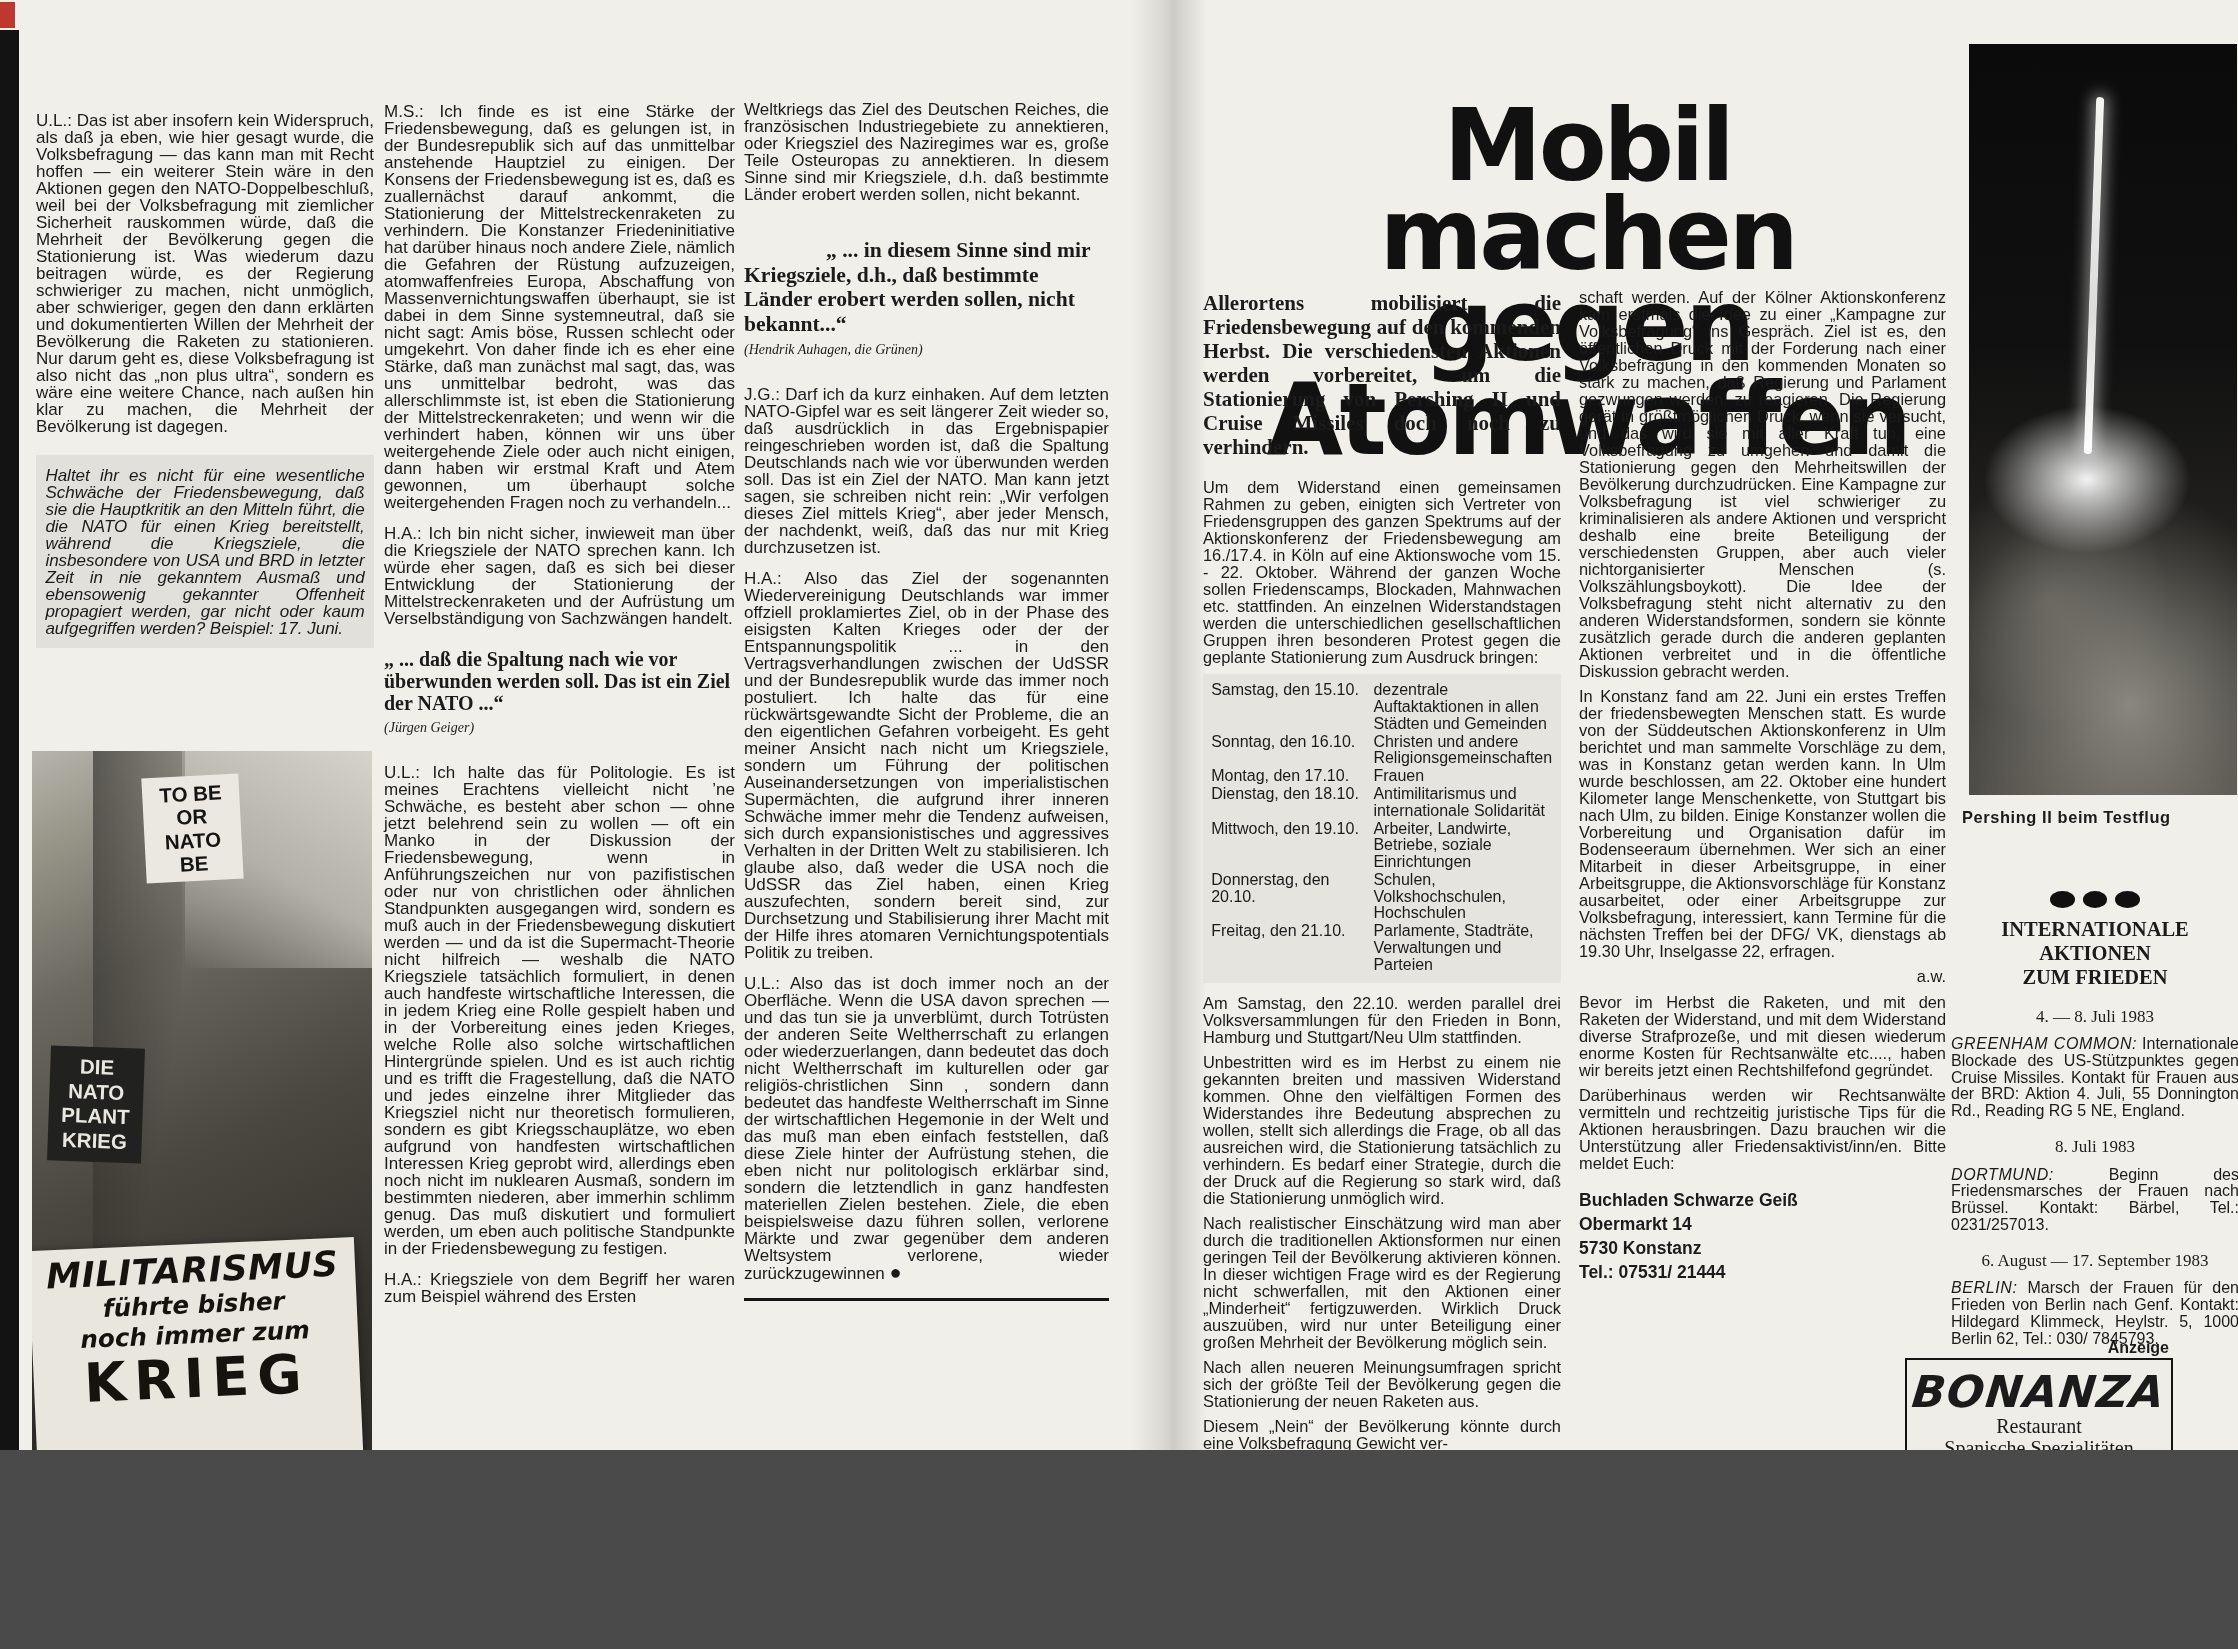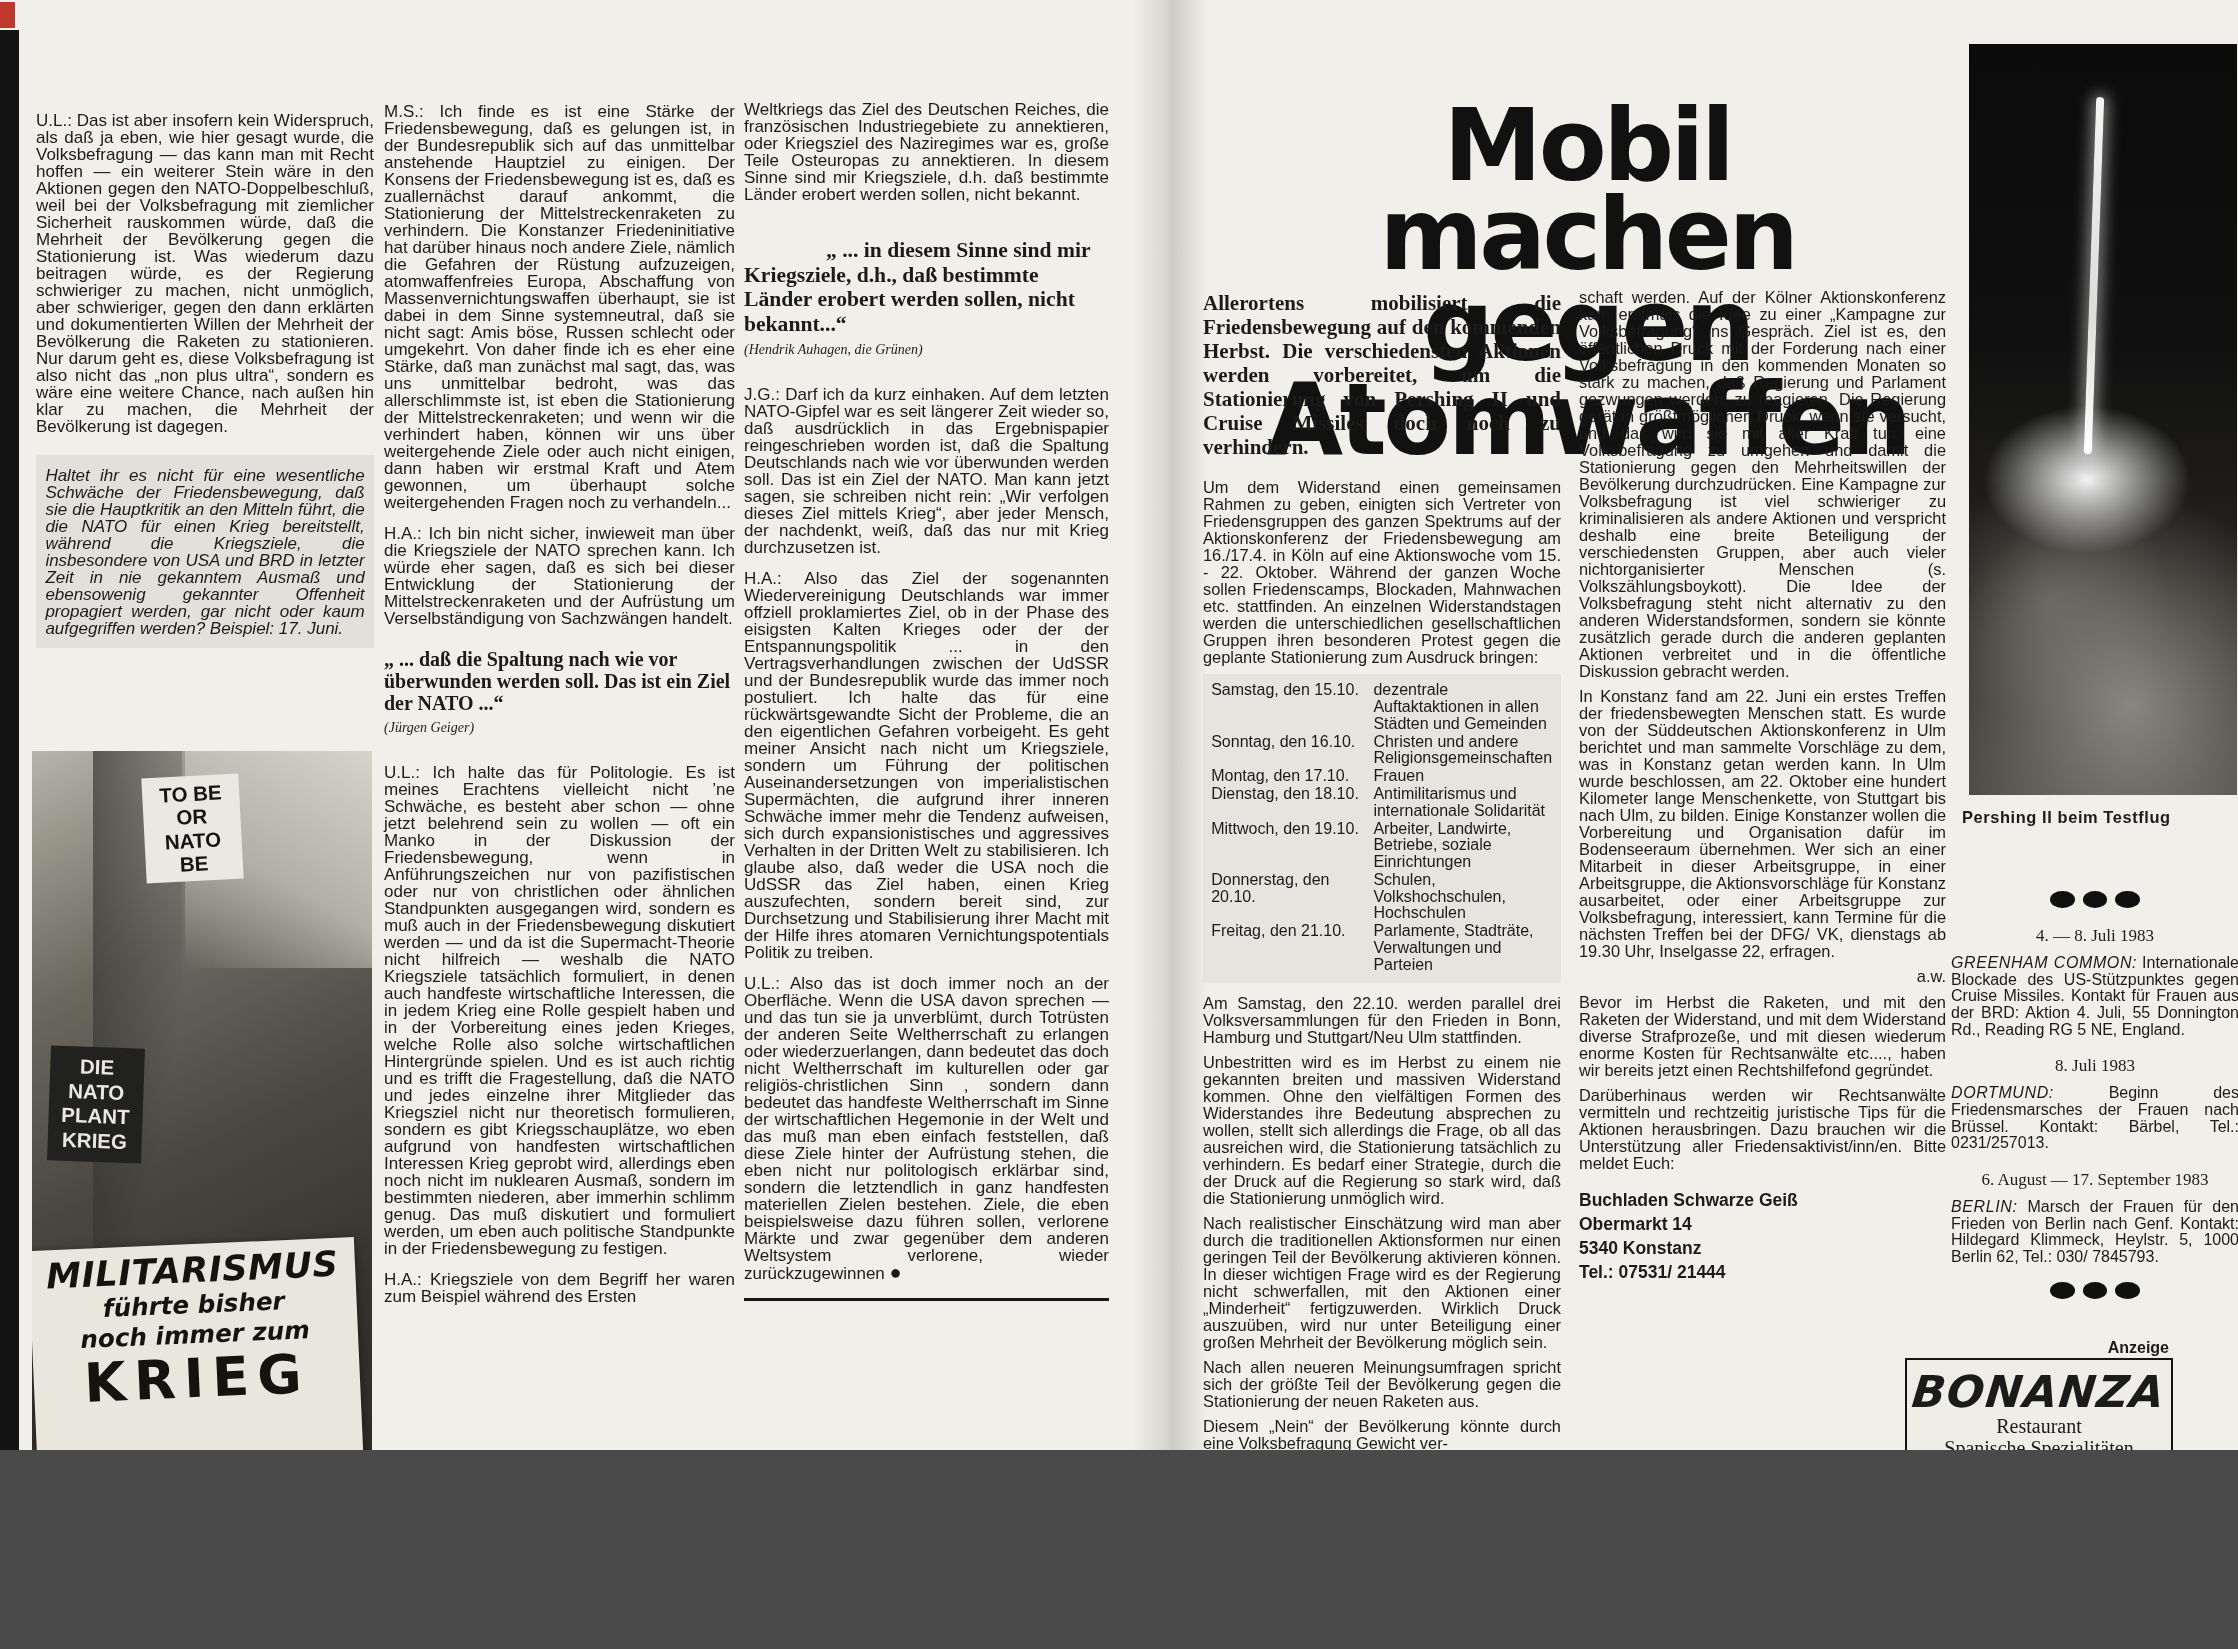--- a/index.html
+++ b/index.html
@@ -200,37 +200,41 @@
 
   <div class="col" id="colB">
     <p>schaft werden. Auf der Kölner Aktionskonferenz kam erstmals die Idee zu einer „Kampagne zur Volksbefragung“ ins Gespräch. Ziel ist es, den öffentlichen Druck mit der Forderung nach einer Volksbefragung in den kommenden Monaten so stark zu machen, daß Regierung und Parlament gezwungen werden, zu reagieren. Die Regierung gerät in größtmöglichen Druck, wenn sie versucht, und das wird sie mit aller Kraft tun, eine Volksbefragung zu umgehen und damit die Stationierung gegen den Mehrheitswillen der Bevölkerung durchzudrücken. Eine Kampagne zur Volksbefragung ist viel schwieriger zu kriminalisieren als andere Aktionen und verspricht deshalb eine breite Beteiligung der verschiedensten Gruppen, aber auch vieler nichtorganisierter Menschen (s. Volkszählungsboykott). Die Idee der Volksbefragung steht nicht alternativ zu den anderen Widerstandsformen, sondern sie könnte zusätzlich gerade durch die anderen geplanten Aktionen verbreitet und in die öffentliche Diskussion gebracht werden.</p>
     <p>In Konstanz fand am 22. Juni ein erstes Treffen der friedensbewegten Menschen statt. Es wurde von der Süddeutschen Aktionskonferenz in Ulm berichtet und man sammelte Vorschläge zu dem, was in Konstanz getan werden kann. In Ulm wurde beschlossen, am 22. Oktober eine hundert Kilometer lange Menschenkette, von Stuttgart bis nach Ulm, zu bilden. Einige Konstanzer wollen die Vorbereitung und Organisation dafür im Bodenseeraum übernehmen. Wer sich an einer Mitarbeit in dieser Arbeitsgruppe, in einer Arbeitsgruppe, die Aktionsvorschläge für Konstanz ausarbeitet, oder einer Arbeitsgruppe zur Volksbefragung, interessiert, kann Termine für die nächsten Treffen bei der DFG/ VK, dienstags ab 19.30 Uhr, Inselgasse 22, erfragen.</p>
     <p class="sig">a.w.</p>
     <p>Bevor im Herbst die Raketen, und mit den Raketen der Widerstand, und mit dem Widerstand diverse Strafprozeße, und mit diesen wiederum enorme Kosten für Rechtsanwälte etc...., haben wir bereits jetzt einen Rechtshilfefond gegründet.</p>
     <p>Darüberhinaus werden wir Rechtsanwälte vermitteln und rechtzeitig juristische Tips für die Aktionen herausbringen. Dazu brauchen wir die Unterstützung aller Friedensaktivist/inn/en. Bitte meldet Euch:</p>
     <div class="address">
       <div>Buchladen Schwarze Geiß</div>
       <div>Obermarkt 14</div>
-      <div>5340 Konstanz</div>
+      <div>5730 Konstanz</div>
       <div>Tel.: 07531/ 21444</div>
     </div>
   </div>
 
   <div class="rule-rightpage"></div>
 
   <div class="photo-pershing">
     <div class="rocket"></div>
   </div>
   <div class="caption">Pershing II beim Testflug</div>
 
   <div class="sidebar">
     <div class="dots">
       <div class="dot"></div>
       <div class="dot"></div>
       <div class="dot"></div>
+    </div>
+    <div class="ev-head">
+      <div>INTERNATIONALE AKTIONEN</div>
+      <div>ZUM FRIEDEN</div>
     </div>
     <div class="ev-date">4. — 8. Juli 1983</div>
     <div class="ev-text"><span class="ev-lead">GREENHAM COMMON:</span> <span>Internationale Blockade des US-Stützpunktes gegen Cruise Missiles. Kontakt für Frauen aus der BRD: Aktion 4. Juli, 55 Donnington Rd., Reading RG 5 NE, England.</span></div>
     <div class="ev-date">8. Juli 1983</div>
     <div class="ev-text"><span class="ev-lead">DORTMUND:</span> <span>Beginn des Friedensmarsches der Frauen nach Brüssel. Kontakt: Bärbel, Tel.: 0231/257013.</span></div>
     <div class="ev-date">6. August — 17. September 1983</div>
     <div class="ev-text"><span class="ev-lead">BERLIN:</span> <span>Marsch der Frauen für den Frieden von Berlin nach Genf. Kontakt: Hildegard Klimmeck, Heylstr. 5, 1000 Berlin 62, Tel.: 030/ 7845793.</span></div>
     <div class="dots" style="margin-top:16.4px;">
       <div class="dot"></div>
       <div class="dot"></div>

